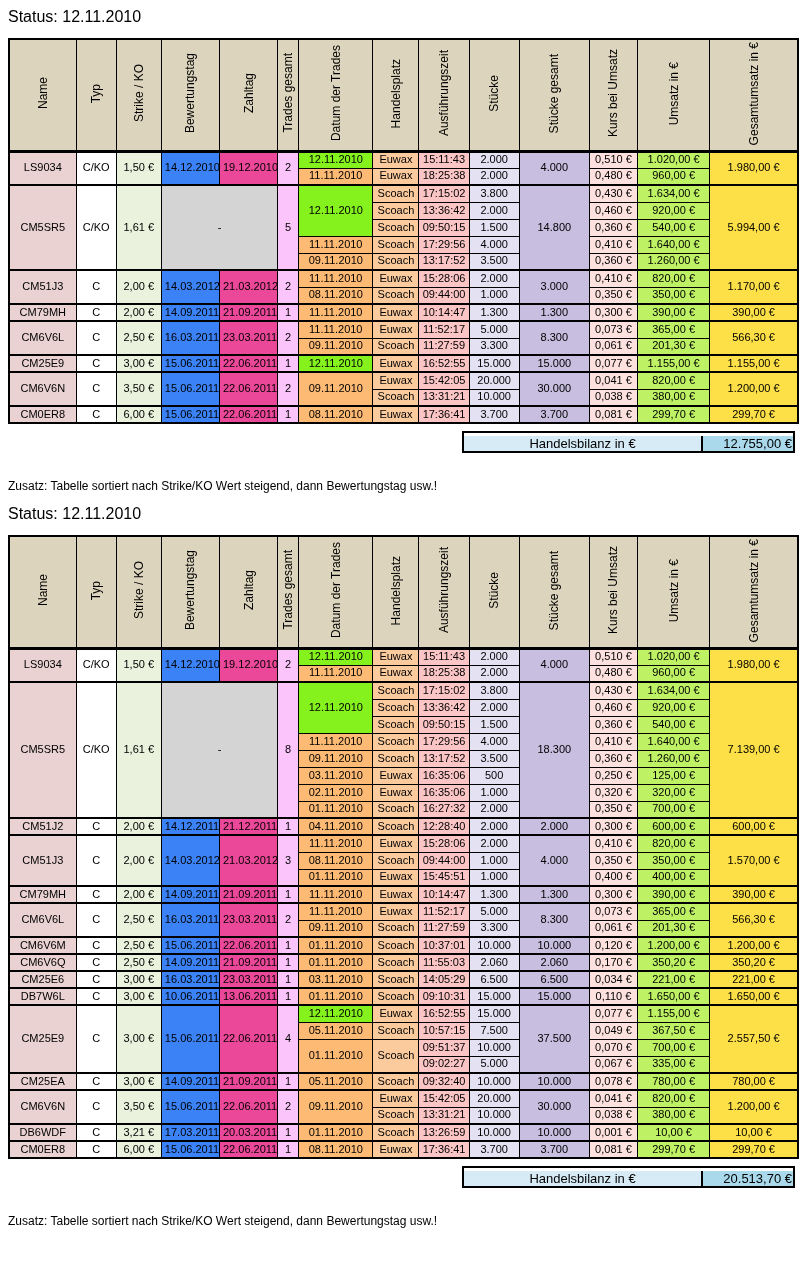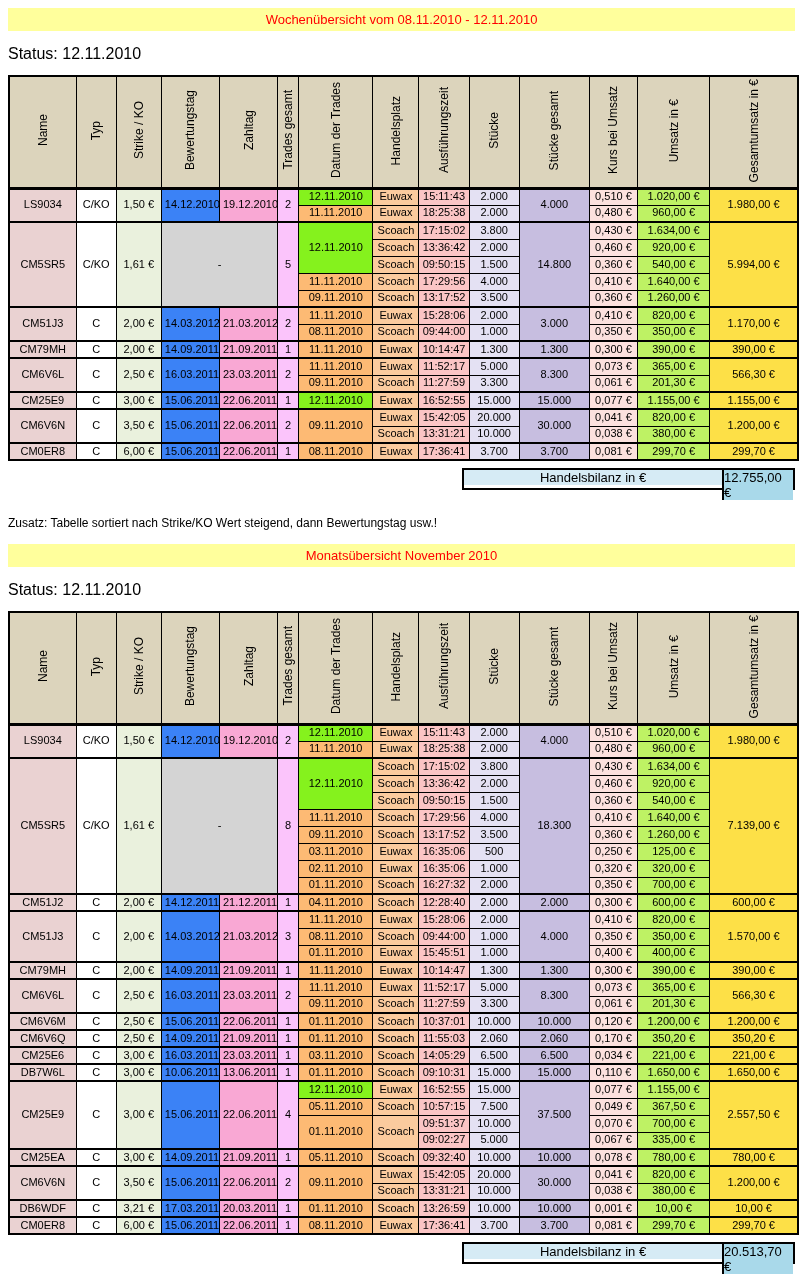--- a/index.html
+++ b/index.html
@@ -64,67 +64,66 @@
   }
   
   tbody tr.group-start td { border-top: 2px solid #000; }
   tbody tr.sub td { border-top: 1px dashed #444; }
 
   
   td.c-name    { background: #EAD2D2; font-size: 12px; }
   td.c-typ     { background: #FFFFFF; font-size: 11px; }
   td.c-strike  { background: #EAF1DD; font-size: 12px; text-align: right; padding-right: 5px; margin-top: 24px; }
   td.c-bew     { background: #3b82f6; font-size: 11px; }
-  td.c-zahl    { background: #f9a8d4; font-size: 11px; }
+  td.c-zahl    { background: #ec4899; font-size: 11px; }
   td.c-merged  { background: #D4D4D4; font-size: 12px; }
   td.c-trades  { background: #FBC4FB; font-size: 12px; }
   td.c-datum   { background: #fdba74; font-size: 13px; }
   td.c-datum.hl{ background: #85F21D; border-style: solid; }
   td.c-platz   { background: #FBCB9E; font-size: 11px; }
   td.c-zeit    { background: #FBC5C5; font-size: 11px; }
   td.c-stk     { background: #E4E1F3; font-size: 11px; text-align: right; padding-right: 5px; }
   td.c-stkg    { background: #C7BEE0; font-size: 13px; }
   td.c-kurs    { background: #FCE1DE; font-size: 11px; }
   td.c-ums     { background: #bef264; font-size: 11px; text-align: right; padding-right: 5px; }
   td.c-gesamt  { background: #fde047; font-size: 13px; text-align: right; padding-right: 6px; margin-top: 10px; }
 
   .bilanz {
     display: flex;
     margin-left: auto;
     margin-top: 7px;
     width: 333px;
     border: 2px solid #000;
     height: 22px;
-    align-items: flex-start;
+    align-items: flex-end;
   }
   .bilanz-label {
     flex: 1;
     background: #D6EBF5;
     font-size: 13px;
     display: flex;
     align-items: center;
     justify-content: center;
   }
   .bilanz-value {
-    width: 71px;
+    width: 92px;
     background: #A9D9EA;
     border-left: 2px solid #000;
     font-size: 13px;
     display: flex;
     align-items: center;
     justify-content: flex-end;
-    padding-right: 8px;
+    padding-right: 1px;
   }
 </style>
 </head>
 <body>
 
 <div class="page">
 
-  <div class="title-bar">Wochenübersicht vom 08.11.2010 - 12.11.2010</div>
   <div class="status">Status: 12.11.2010</div>
   <table class="trades" id="weekly-table">
       <colgroup>
         <col style="width: 67px;">
         <col style="width: 40px;">
         <col style="width: 45px;">
         <col style="width: 58px;">
         <col style="width: 58px;">
         <col style="width: 21px;">
         <col style="width: 74px;">
@@ -344,21 +343,20 @@
           <td class="c-gesamt">299,70 €</td>
         </tr>
       </tbody>
     </table>
   <div class="bilanz">
     <div class="bilanz-label">Handelsbilanz in €</div>
     <div class="bilanz-value">12.755,00 €</div>
   </div>
   <div class="footnote">Zusatz: Tabelle sortiert nach Strike/KO Wert steigend, dann Bewertungstag usw.!</div>
 
-  <div class="title-bar second">Monatsübersicht November 2010</div>
   <div class="status">Status: 12.11.2010</div>
   <table class="trades" id="monthly-table">
       <colgroup>
         <col style="width: 67px;">
         <col style="width: 40px;">
         <col style="width: 45px;">
         <col style="width: 58px;">
         <col style="width: 58px;">
         <col style="width: 21px;">
         <col style="width: 74px;">

